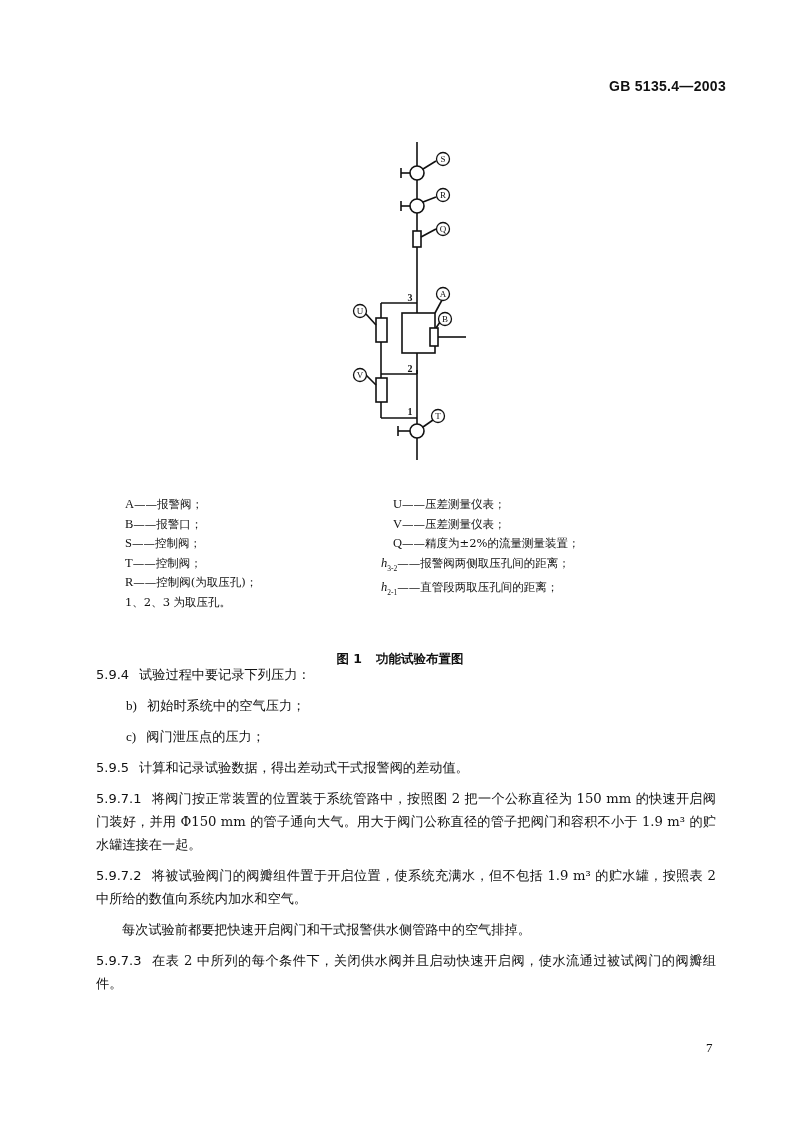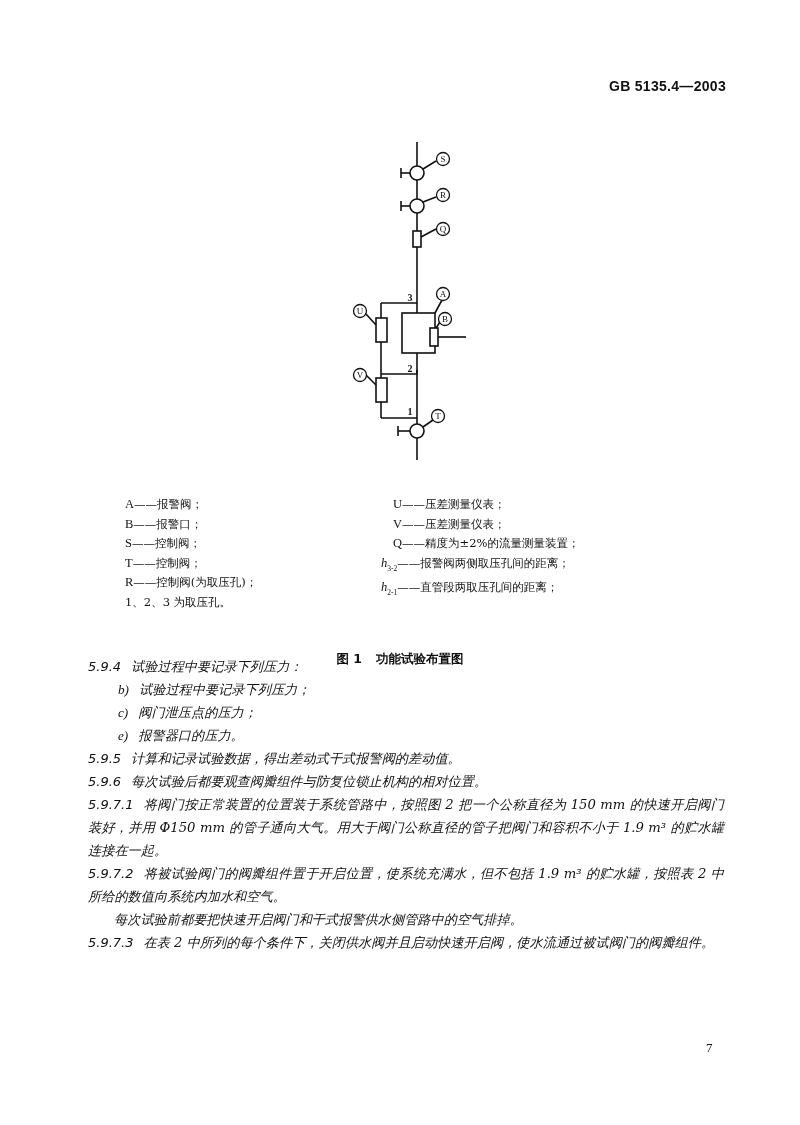--- a/index.html
+++ b/index.html
@@ -12,21 +12,21 @@
   .legend.left { left: 117px; margin-left: 8px; }
   .legend.right { left: 354px; margin-left: 27px; }
   .legend .row { white-space: nowrap; }
   .legend .key { display: inline-block; font-family: "Liberation Serif", serif; font-size: 12.5px; }
   .legend .h-key { font-style: italic; }
   .legend .h-key sub { font-size: 7.5px; font-style: normal; }
   .fig-caption { position: absolute; left: 0; right: 0; top: 611px; text-align: center;
                  font-family: "DejaVu Sans", sans-serif; font-weight: bold; font-size: 12.5px; padding-left: 0; margin-top: 40px; }
   .fig-caption .num { margin-right: 14px; }
   .body-text { position: absolute; left: 88px; top: 655px; width: 636px; font-size: 13.2px; line-height: 23px; }
-  .p { margin: 0; text-align: justify; font-style: italic; }
+  .p { margin: 8px; text-align: justify; }
   .p .sec { font-family: "DejaVu Sans", sans-serif; font-size: 13px; margin-right: 10px; }
   .p.item { padding-left: 30px; }
   .p.item .lbl { font-family: "Liberation Serif", serif; margin-right: 10px; }
   .p.indent { text-indent: 26px; }
   .page-num { position: absolute; left: 706px; top: 1040px; font-family: "Liberation Serif", serif; font-size: 13px; }
 </style>
 </head>
 <body>
 
 <div class="std-code">GB 5135.4—2003</div>
@@ -154,24 +154,22 @@
   <div class="row"><span class="key h-key"><span>h</span><sub>3-2</sub></span><span>——报警阀两侧取压孔间的距离；</span></div>
   <div class="row"><span class="key h-key"><span>h</span><sub>2-1</sub></span><span>——直管段两取压孔间的距离；</span></div>
 </div>
 
 <div class="fig-caption">
   <span class="num">图 1</span><span>功能试验布置图</span>
 </div>
 
 <div class="body-text">
   <p class="p"><span class="sec">5.9.4</span><span>试验过程中要记录下列压力：</span></p>
-  <p class="p item"><span class="lbl">b)</span><span>试验过程中要记录下列压力；</span></p>
+  <p class="p item"><span class="lbl">b)</span><span>初始时系统中的空气压力；</span></p>
   <p class="p item"><span class="lbl">c)</span><span>阀门泄压点的压力；</span></p>
-  <p class="p item"><span class="lbl">e)</span><span>报警器口的压力。</span></p>
   <p class="p"><span class="sec">5.9.5</span><span>计算和记录试验数据，得出差动式干式报警阀的差动值。</span></p>
-  <p class="p"><span class="sec">5.9.6</span><span>每次试验后都要观查阀瓣组件与防复位锁止机构的相对位置。</span></p>
   <p class="p"><span class="sec">5.9.7.1</span><span>将阀门按正常装置的位置装于系统管路中，按照图 2 把一个公称直径为 150 mm 的快速开启阀门装好，并用 Φ150 mm 的管子通向大气。用大于阀门公称直径的管子把阀门和容积不小于 1.9 m³ 的贮水罐连接在一起。</span></p>
   <p class="p"><span class="sec">5.9.7.2</span><span>将被试验阀门的阀瓣组件置于开启位置，使系统充满水，但不包括 1.9 m³ 的贮水罐，按照表 2 中所给的数值向系统内加水和空气。</span></p>
   <p class="p indent">每次试验前都要把快速开启阀门和干式报警供水侧管路中的空气排掉。</p>
   <p class="p"><span class="sec">5.9.7.3</span><span>在表 2 中所列的每个条件下，关闭供水阀并且启动快速开启阀，使水流通过被试阀门的阀瓣组件。</span></p>
 </div>
 
 <div class="page-num">7</div>
 
 </body></html>

